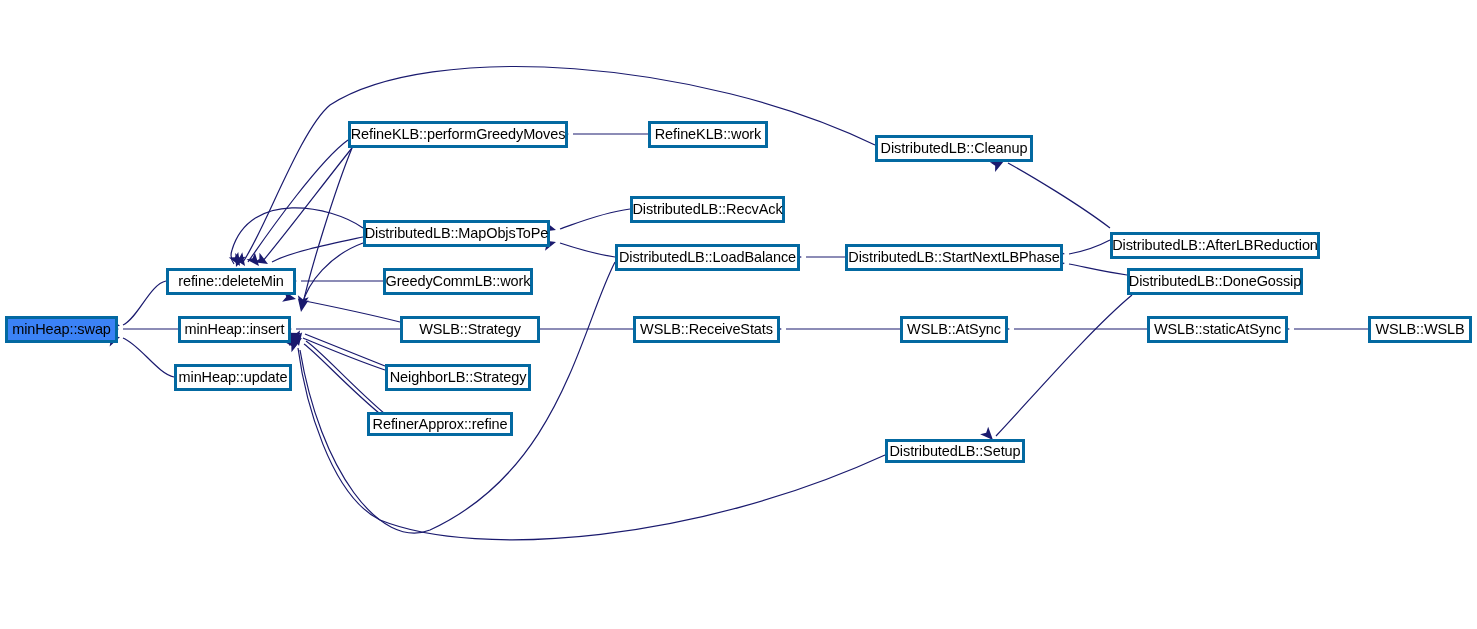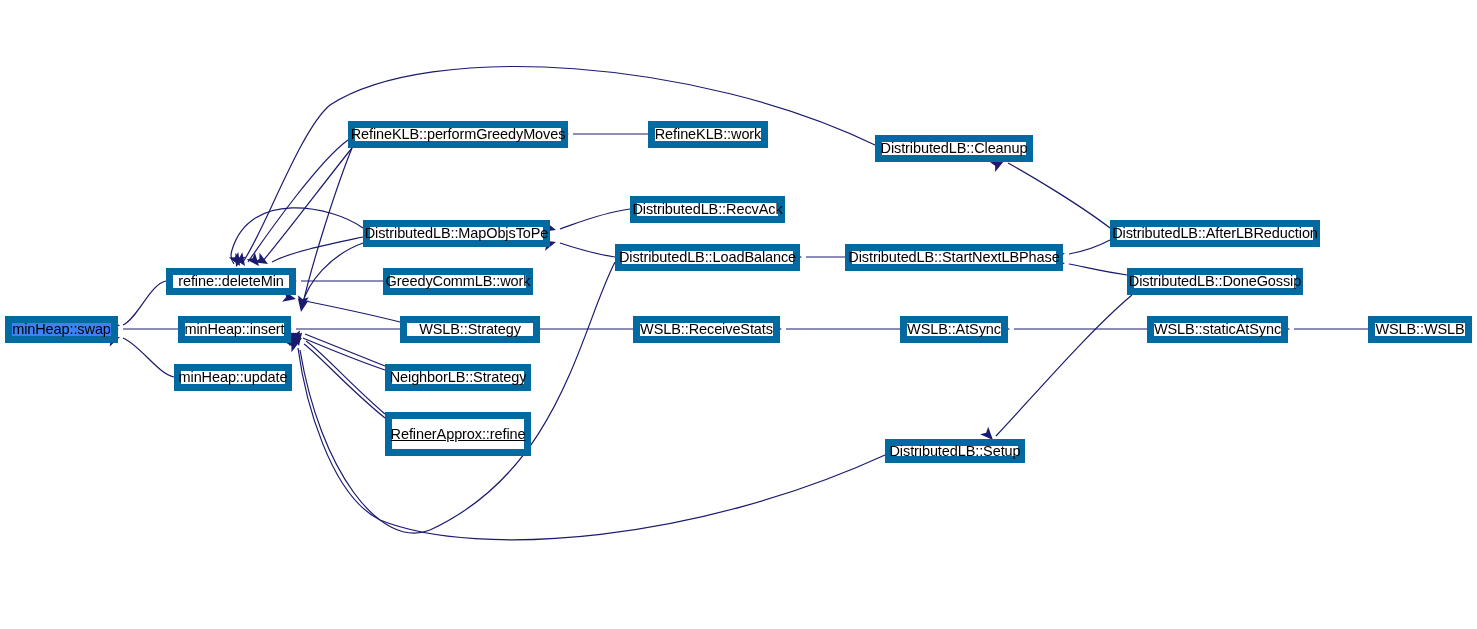--- a/index.html
+++ b/index.html
@@ -27,21 +27,21 @@
     stroke: #1a1a6e;
     stroke-width: 1.2px;
   }
   .arrow-head {
     fill: #1a1a6e;
     stroke: none;
   }
   .node-box {
     position: absolute;
     box-sizing: border-box;
-    border: 7px solid #0369a1;
+    border: 3px solid #0369a1;
     background: #ffffff;
     color: #000000;
     font-size: 14.5px;
     line-height: 1;
     display: flex;
     align-items: center;
     justify-content: center;
     white-space: nowrap;
     letter-spacing: -0.1px;
     z-index: 5;
@@ -149,21 +149,21 @@
       </div>
       <div class="node-box" style="left: 383px; top: 268px; width: 150px; height: 27px;">
         <span class="node-label">GreedyCommLB::work</span>
       </div>
       <div class="node-box" style="left: 400px; top: 316px; width: 140px; height: 27px;">
         <span class="node-label">WSLB::Strategy</span>
       </div>
       <div class="node-box" style="left: 385px; top: 364px; width: 146px; height: 27px;">
         <span class="node-label">NeighborLB::Strategy</span>
       </div>
-      <div class="node-box" style="left: 385px; top: 412px; width: 146px; height: 44px; text-decoration: underline;">
+      <div class="node-box" style="left: 367px; top: 412px; width: 146px; height: 24px;">
         <span class="node-label">RefinerApprox::refine</span>
       </div>
       <div class="node-box" style="left: 648px; top: 121px; width: 120px; height: 27px;">
         <span class="node-label">RefineKLB::work</span>
       </div>
       <div class="node-box" style="left: 630px; top: 196px; width: 155px; height: 27px;">
         <span class="node-label">DistributedLB::RecvAck</span>
       </div>
       <div class="node-box" style="left: 615px; top: 244px; width: 185px; height: 27px;">
         <span class="node-label">DistributedLB::LoadBalance</span>
@@ -176,21 +176,21 @@
       </div>
       <div class="node-box" style="left: 845px; top: 244px; width: 218px; height: 27px;">
         <span class="node-label">DistributedLB::StartNextLBPhase</span>
       </div>
       <div class="node-box" style="left: 900px; top: 316px; width: 108px; height: 27px;">
         <span class="node-label">WSLB::AtSync</span>
       </div>
       <div class="node-box" style="left: 885px; top: 439px; width: 140px; height: 24px;">
         <span class="node-label">DistributedLB::Setup</span>
       </div>
-      <div class="node-box" style="left: 1110px; top: 220px; width: 210px; height: 27px; justify-content: center;">
+      <div class="node-box" style="left: 1110px; top: 232px; width: 210px; height: 27px; justify-content: center;">
         <span class="node-label">DistributedLB::AfterLBReduction</span>
       </div>
       <div class="node-box" style="left: 1127px; top: 268px; width: 176px; height: 27px;">
         <span class="node-label">DistributedLB::DoneGossip</span>
       </div>
       <div class="node-box" style="left: 1147px; top: 316px; width: 141px; height: 27px;">
         <span class="node-label">WSLB::staticAtSync</span>
       </div>
       <div class="node-box" style="left: 1368px; top: 316px; width: 104px; height: 27px;">
         <span class="node-label">WSLB::WSLB</span>

